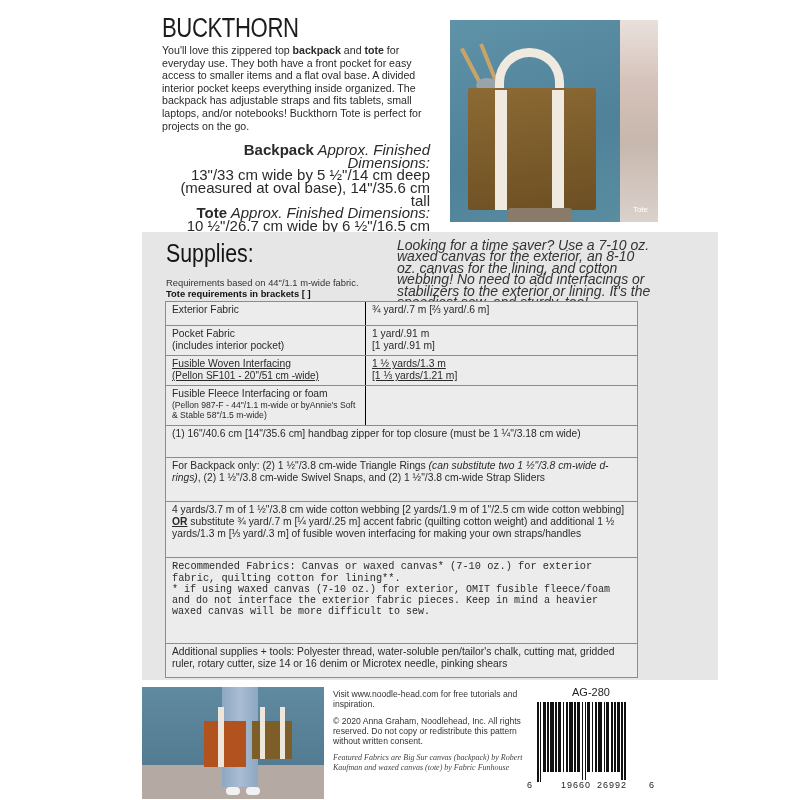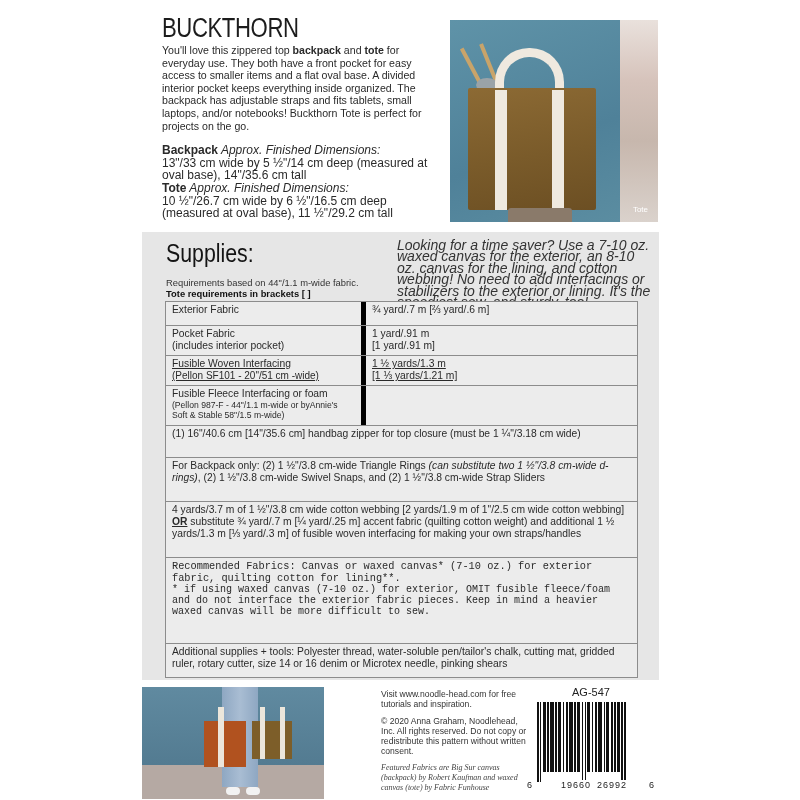--- a/index.html
+++ b/index.html
@@ -6,51 +6,51 @@
   html, body { width: 800px; height: 800px; background: #ffffff; overflow: hidden; }
   body { font-family: "Liberation Sans", sans-serif; color: #2a2a2a; position: relative; }
 
   .page { position: absolute; left: 142px; top: 0; width: 516px; height: 800px; }
 
   
   .intro { position: absolute; left: 20px; top: 14px; width: 268px; }
   .title { font-family: "Liberation Sans", sans-serif; font-size: 27px; letter-spacing: -0.5px; font-weight: 400; color: #1c1c1c; transform: scaleX(0.82); transform-origin: left; line-height: 28px; margin-bottom: 2px; }
   .intro p { font-size: 10.6px; line-height: 12.6px; color: #2a2a2a; }
   .dims { margin-top: 12px; }
-  .dims p { font-size: 12px; line-height: 12.6px; }
+  .dims p { font-size: 15px; line-height: 12.6px; text-align: right; }
   .dims b { font-weight: 700; }
   .dims i { font-style: italic; }
 
   .hero { position: absolute; left: 308px; top: 20px; width: 208px; height: 202px; overflow: hidden; background: #5a8ca0; }
   .hero .wall { position: absolute; left: 0; top: 0; width: 170px; height: 202px; background: linear-gradient(160deg, #5f93a8 0%, #4f8199 60%, #5b8da1 100%); }
   .hero .street { position: absolute; left: 170px; top: 0; width: 38px; height: 202px; background: linear-gradient(180deg, #e9e1dc 0%, #d6c3bb 30%, #c7b7ad 60%, #dad2cc 100%); }
   .hero .stump { position: absolute; left: 58px; top: 188px; width: 64px; height: 14px; background: #8a7a6a; border-radius: 3px 3px 0 0; }
   .hero .bag { position: absolute; left: 18px; top: 68px; width: 128px; height: 122px; background: linear-gradient(170deg, #8c6a34 0%, #7a5b2a 55%, #6c4f23 100%); border-radius: 2px; }
   .hero .strap { position: absolute; width: 12px; background: #efe9df; }
   .hero .strap.s1 { left: 45px; top: 70px; height: 120px; }
   .hero .strap.s2 { left: 102px; top: 70px; height: 120px; }
   .hero .handle { position: absolute; left: 45px; top: 28px; width: 69px; height: 80px; border: 9px solid #efe9df; border-bottom: none; border-radius: 34px 34px 0 0; }
   .hero .needle { position: absolute; width: 4px; height: 56px; background: #c9a46a; transform-origin: bottom; }
   .hero .n1 { left: 36px; top: 22px; transform: rotate(-28deg); }
   .hero .n2 { left: 50px; top: 20px; transform: rotate(-22deg); }
   .hero .yarn { position: absolute; left: 26px; top: 58px; width: 22px; height: 14px; background: #9aa3a8; border-radius: 50%; }
   .hero .caption { position: absolute; right: 10px; bottom: 8px; font-size: 8px; color: #ffffff; }
 
   
-  .supplies { position: absolute; left: 0; top: 232px; width: 517px; height: 448px; background: #e6e6e6; }
+  .supplies { position: absolute; left: 0; top: 232px; width: 576px; height: 448px; background: #e6e6e6; }
   .sup-title { position: absolute; left: 24px; top: 4px; font-size: 26px; color: #141414; transform: scaleX(0.82); transform-origin: left; line-height: 34px; }
   .sup-req { position: absolute; left: 24px; top: 45px; font-size: 9.4px; line-height: 11.2px; color: #333; width: 232px; }
   .sup-req b { color: #111; }
   .sup-tip { position: absolute; left: 255px; top: 8px; width: 258px; font-size: 14px; line-height: 11.4px; font-style: italic; color: #333; }
 
   .table { position: absolute; left: 23px; top: 69px; width: 473px; border: 1px solid #8c8c8c; background: #ececec; }
   .row { display: flex; border-top: 1px solid #8c8c8c; }
   .row:first-child { border-top: none; }
   .cell { padding: 2px 6px 2px 6px; font-size: 10.3px; line-height: 12.2px; color: #2a2a2a; }
-  .cell.left { width: 200px; border-right: 5px solid #000000; }
+  .cell.left { width: 200px; border-right: 1px solid #000000; }
   .cell.right { flex: 1; }
   .cell.full { flex: 1; }
   .small { font-size: 8.6px; line-height: 10px; }
   .tiny { font-size: 10px; line-height: 11px; }
   .row.r1 { height: 23px; }
   .row.r2 { height: 30px; }
   .row.r3 { height: 30px; text-decoration: underline; }
   .row.r4 { height: 40px; }
   .row.r5 { height: 32px; }
   .row.r6 { height: 44px; }
@@ -66,21 +66,21 @@
   .footer-photo .ground { position: absolute; left: 0; top: 78px; width: 182px; height: 34px; background: #b5a9a3; }
   .footer-photo .legs { position: absolute; left: 80px; top: 0; width: 36px; height: 100px; background: linear-gradient(90deg, #8ea7c2, #a9bdd3, #8ea7c2); }
   .footer-photo .bag1 { position: absolute; left: 62px; top: 34px; width: 42px; height: 46px; background: #b1521f; }
   .footer-photo .bag2 { position: absolute; left: 110px; top: 34px; width: 40px; height: 38px; background: #7d5e29; }
   .footer-photo .strapa { position: absolute; left: 76px; top: 20px; width: 6px; height: 60px; background: #ece6db; }
   .footer-photo .strapb { position: absolute; left: 118px; top: 20px; width: 5px; height: 52px; background: #ece6db; }
   .footer-photo .strapc { position: absolute; left: 138px; top: 20px; width: 5px; height: 52px; background: #ece6db; }
   .footer-photo .shoe { position: absolute; top: 100px; width: 14px; height: 8px; background: #f2f2f2; border-radius: 4px; }
 
   .footer-text { position: absolute; left: 191px; top: 689px; width: 196px; }
-  .footer-text p { font-size: 8.6px; line-height: 10px; color: #333; margin-bottom: 7px; margin-left: 48px; }
+  .footer-text p { font-size: 8.6px; line-height: 10px; color: #333; margin-bottom: 7px; }
   .footer-text .fab { font-style: italic; font-size: 8px; line-height: 10px; color: #444; font-family: Liberation Serif, serif; }
 
   .barcode-wrap { position: absolute; left: 385px; top: 686px; width: 128px; height: 108px; }
   .sku { position: absolute; left: 0; width: 128px; top: 0; text-align: center; font-size: 11px; color: #222; }
   .bars { position: absolute; left: 10px; top: 16px; width: 110px; height: 78px; display: flex; align-items: flex-start; }
   .bar { height: 70px; background: #111; margin-right: 1.4px; }
   .bar.long { height: 80px; }
   .bc-num { position: absolute; top: 94px; font-size: 9px; color: #222; background: #fff; }
 </style>
 </head>
@@ -190,21 +190,21 @@
     <div class="shoe" style="left:104px"></div>
   </div>
 
   <div class="footer-text">
     <p>Visit www.noodle-head.com for free tutorials and inspiration.</p>
     <p>© 2020 Anna Graham, Noodlehead, Inc. All rights reserved. Do not copy or redistribute this pattern without written consent.</p>
     <p class="fab">Featured Fabrics are Big Sur canvas (backpack) by Robert Kaufman and waxed canvas (tote) by Fabric Funhouse</p>
   </div>
 
   <div class="barcode-wrap">
-    <div class="sku">AG-547</div>
+    <div class="sku">AG-280</div>
     <div class="bars">
       <div class="bar long" style="width:1.5px"></div>
       <div class="bar long" style="width:1.5px"></div>
       <div class="bar" style="width:3px"></div>
       <div class="bar" style="width:1.5px"></div>
       <div class="bar" style="width:4px"></div>
       <div class="bar" style="width:1.5px"></div>
       <div class="bar" style="width:3px"></div>
       <div class="bar" style="width:1.5px"></div>
       <div class="bar" style="width:2px"></div>

